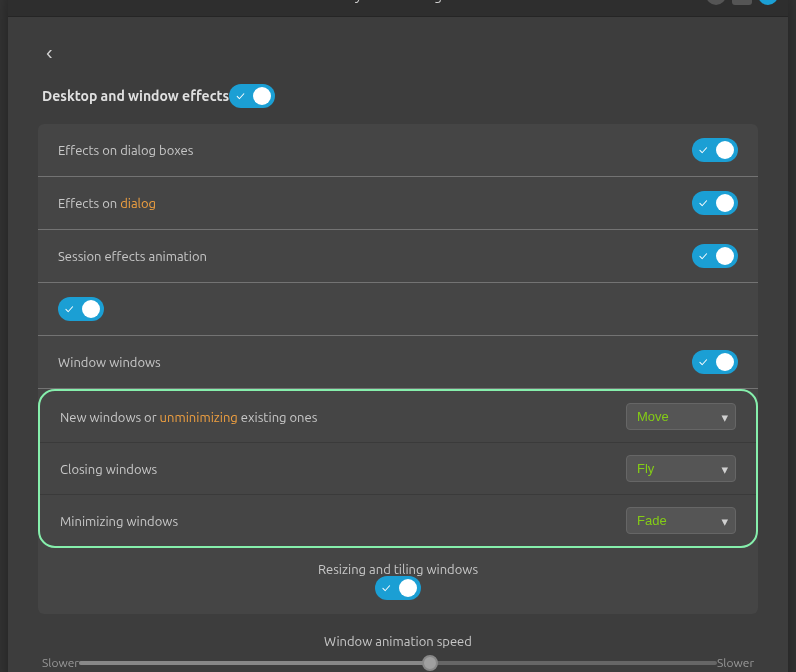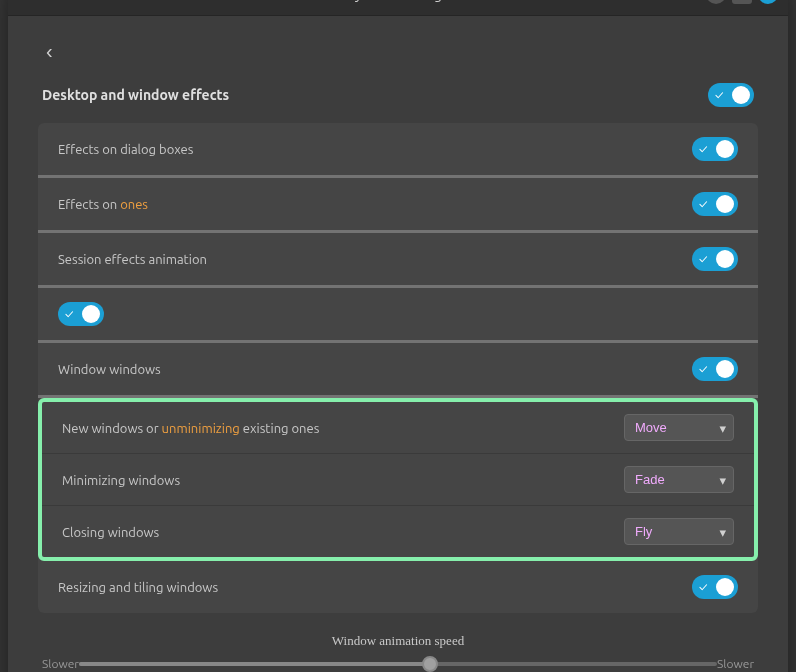--- a/index.html
+++ b/index.html
@@ -74,21 +74,20 @@
       color: #d0d0d0;
       font-size: 20px;
       padding: 4px 8px;
       margin-bottom: 16px;
       display: inline-block;
     }
 
     .section-header {
       display: flex;
       align-items: center;
-      justify-content: space-between;
       margin-bottom: 16px;
       padding: 0 4px;
     }
 
     .section-title {
       color: #e0e0e0;
       font-size: 14px;
       font-weight: 600;
     }
 
@@ -132,59 +131,60 @@
       background: #454545;
       border-radius: 6px;
       overflow: hidden;
     }
 
     .setting-row {
       display: flex;
       align-items: center;
       justify-content: space-between;
       padding: 14px 20px;
-      border-bottom: 3px solid #737373;
+      border-bottom: 1px solid #737373;
     }
 
     .setting-row:last-child {
       border-bottom: none;
+      flex-direction: column;
     }
 
     .setting-label {
       color: #c8c8c8;
       font-size: 13px;
     }
 
     .setting-label span.highlight {
       color: #f0a040;
     }
 
     .dropdown-group {
-      border: 4px solid #86efac;
-      border-radius: 6px;
+      border: 2px solid #86efac;
+      border-radius: 17px;
       overflow: hidden;
     }
 
     .dropdown-row {
       display: flex;
       align-items: center;
       justify-content: space-between;
       padding: 12px 20px;
       border-bottom: 1px solid #3a3a3a;
     }
 
     .dropdown-row:last-child {
       border-bottom: none;
     }
 
     .dropdown-select {
       background: #555;
       border: 1px solid #666;
       border-radius: 4px;
-      color: #f0abfc;
+      color: #84cc16;
       font-size: 13px;
       padding: 5px 10px;
       padding-right: 28px;
       appearance: none;
       -webkit-appearance: none;
       cursor: pointer;
       width: 110px;
       position: relative;
     }
 
@@ -206,21 +206,20 @@
     .slider-section {
       margin-top: 20px;
       padding: 0 4px;
     }
 
     .slider-title {
       text-align: center;
       color: #c8c8c8;
       font-size: 13px;
       margin-bottom: 8px;
-      font-family: Liberation Serif, serif;
     }
 
     .slider-row {
       display: flex;
       align-items: center;
       justify-content: flex-end;
     }
 
     .slider-label {
       color: #999;
@@ -302,21 +301,21 @@
       <div class="setting-row">
         <span class="setting-label">Effects on dialog boxes</span>
         <div class="toggle">
           <div class="toggle-track">
             <span class="toggle-check">✓</span>
           </div>
         </div>
       </div>
 
       <div class="setting-row">
-        <span class="setting-label">Effects on <span class="highlight">ones</span></span>
+        <span class="setting-label">Effects on <span class="highlight">dialog</span></span>
         <div class="toggle">
           <div class="toggle-track">
             <span class="toggle-check">✓</span>
           </div>
         </div>
       </div>
 
       <div class="setting-row">
         <span class="setting-label">Session effects animation</span>
         <div class="toggle">
@@ -352,45 +351,45 @@
               <option>Move</option>
               <option>None</option>
               <option>Fade</option>
               <option>Scale</option>
               <option>Fly</option>
             </select>
           </div>
         </div>
 
         <div class="dropdown-row">
+          <span class="setting-label">Closing windows</span>
+          <div class="dropdown-wrapper">
+            <select class="dropdown-select">
+              <option>Fly</option>
+              <option>None</option>
+              <option>Fade</option>
+              <option>Scale</option>
+              <option>Move</option>
+            </select>
+          </div>
+        </div>
+
+        <div class="dropdown-row">
           <span class="setting-label">Minimizing windows</span>
           <div class="dropdown-wrapper">
             <select class="dropdown-select">
               <option>Fade</option>
               <option>None</option>
               <option>Scale</option>
               <option>Move</option>
               <option>Fly</option>
             </select>
           </div>
         </div>
 
-        <div class="dropdown-row">
-          <span class="setting-label">Closing windows</span>
-          <div class="dropdown-wrapper">
-            <select class="dropdown-select">
-              <option>Fly</option>
-              <option>None</option>
-              <option>Fade</option>
-              <option>Scale</option>
-              <option>Move</option>
-            </select>
-          </div>
-        </div>
-
       </div>
 
       <div class="setting-row">
         <span class="setting-label">Resizing and tiling windows</span>
         <div class="toggle">
           <div class="toggle-track">
             <span class="toggle-check">✓</span>
           </div>
         </div>
       </div>

